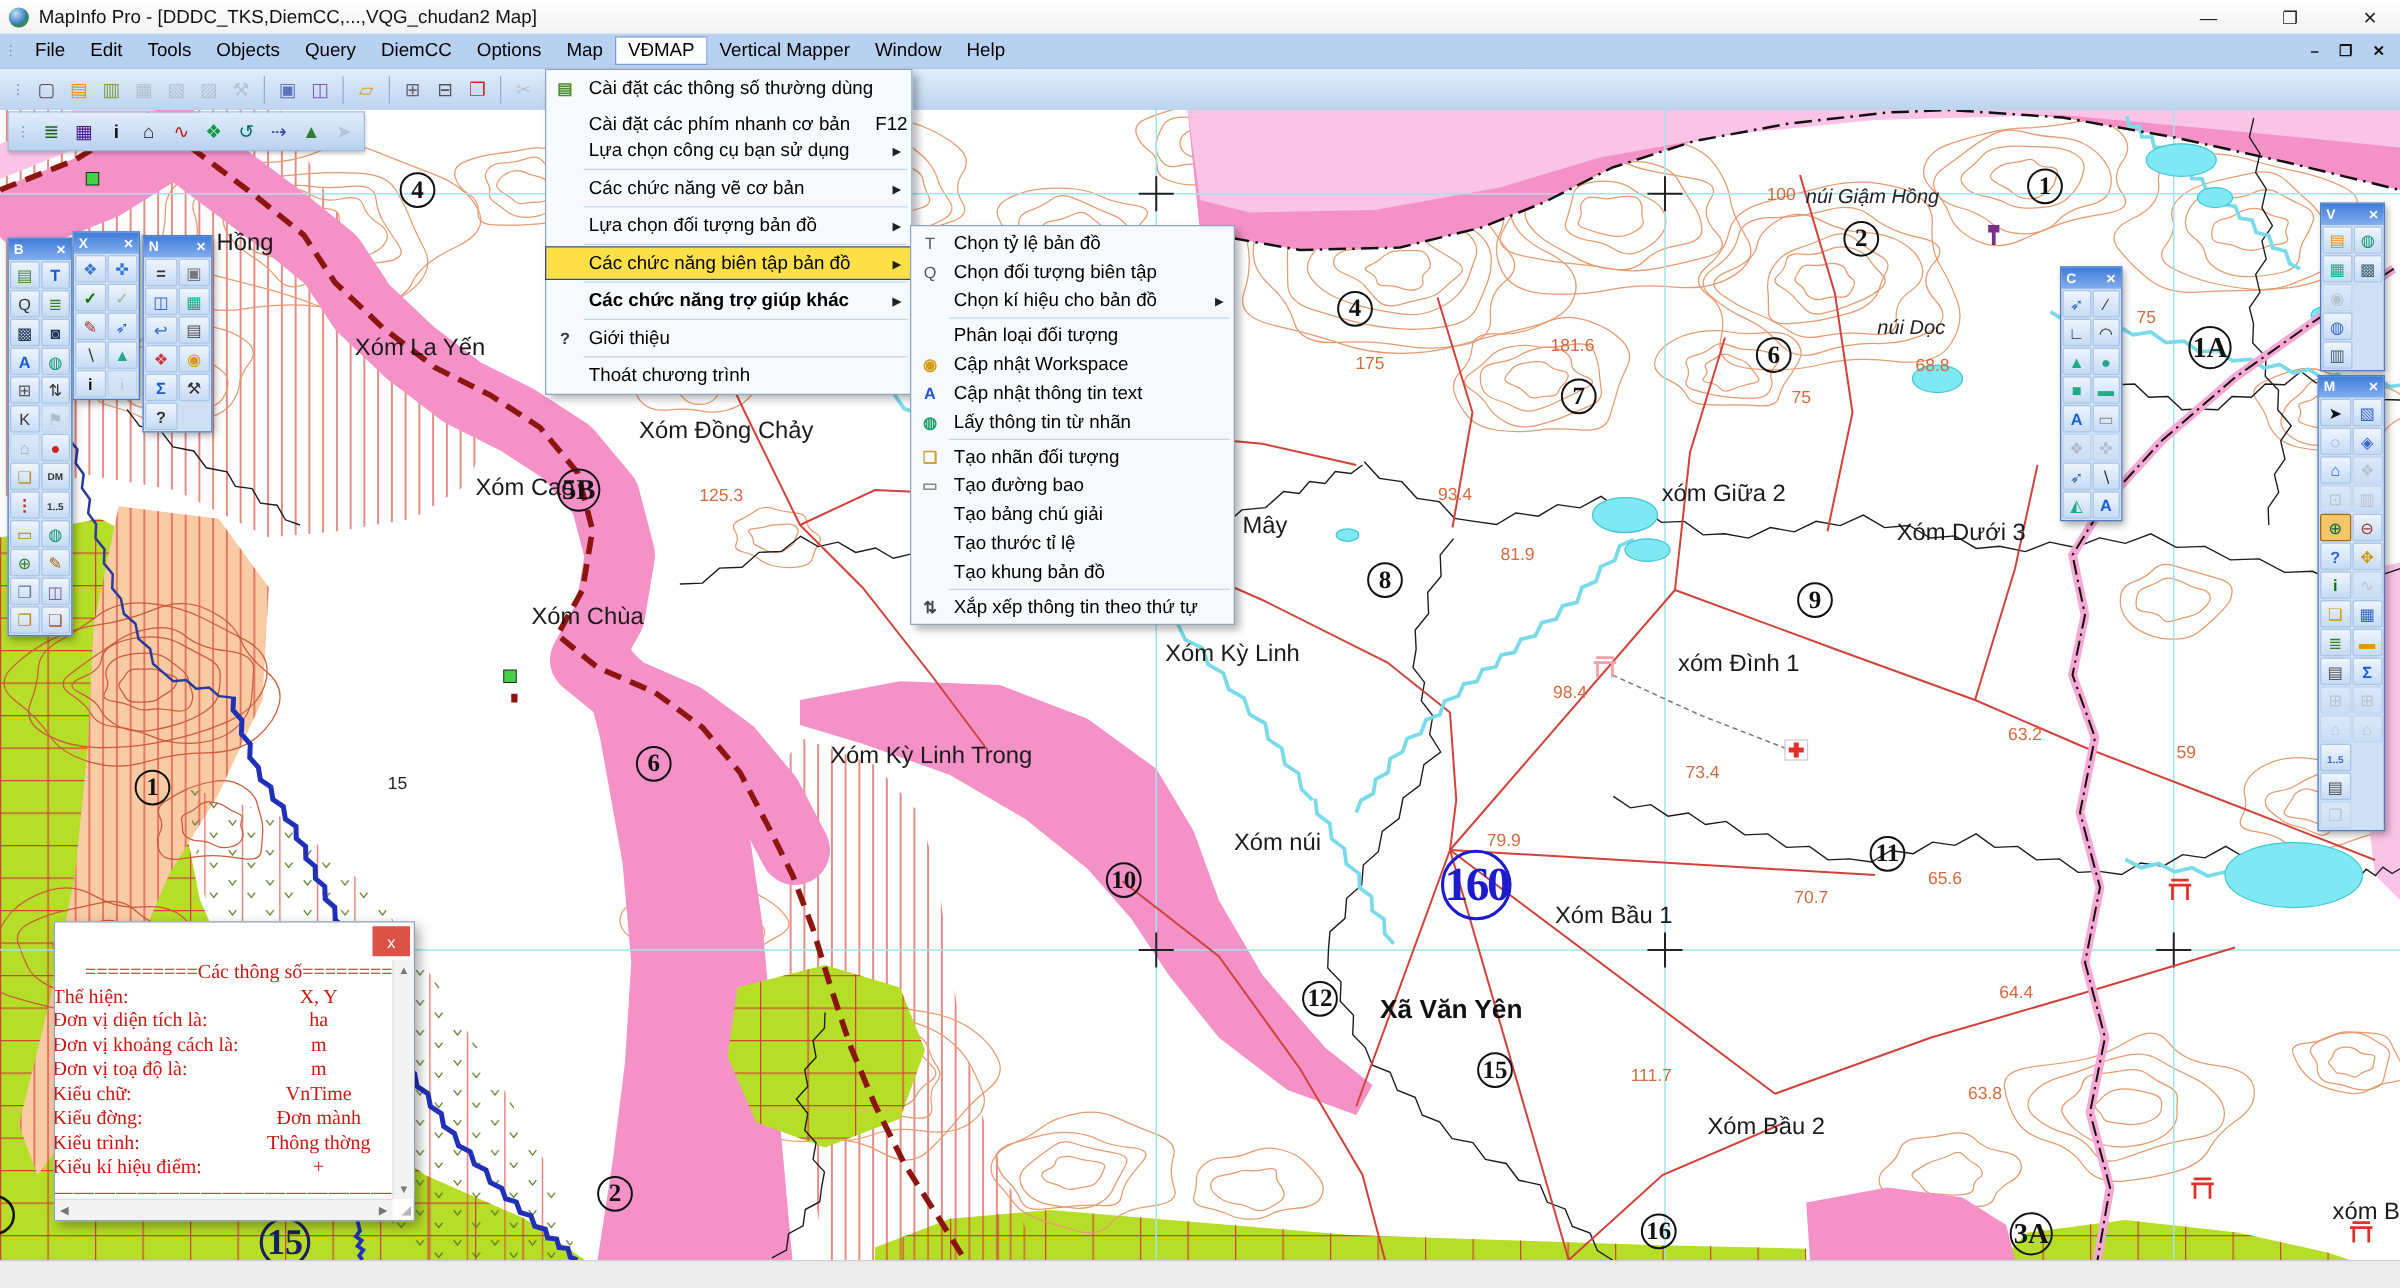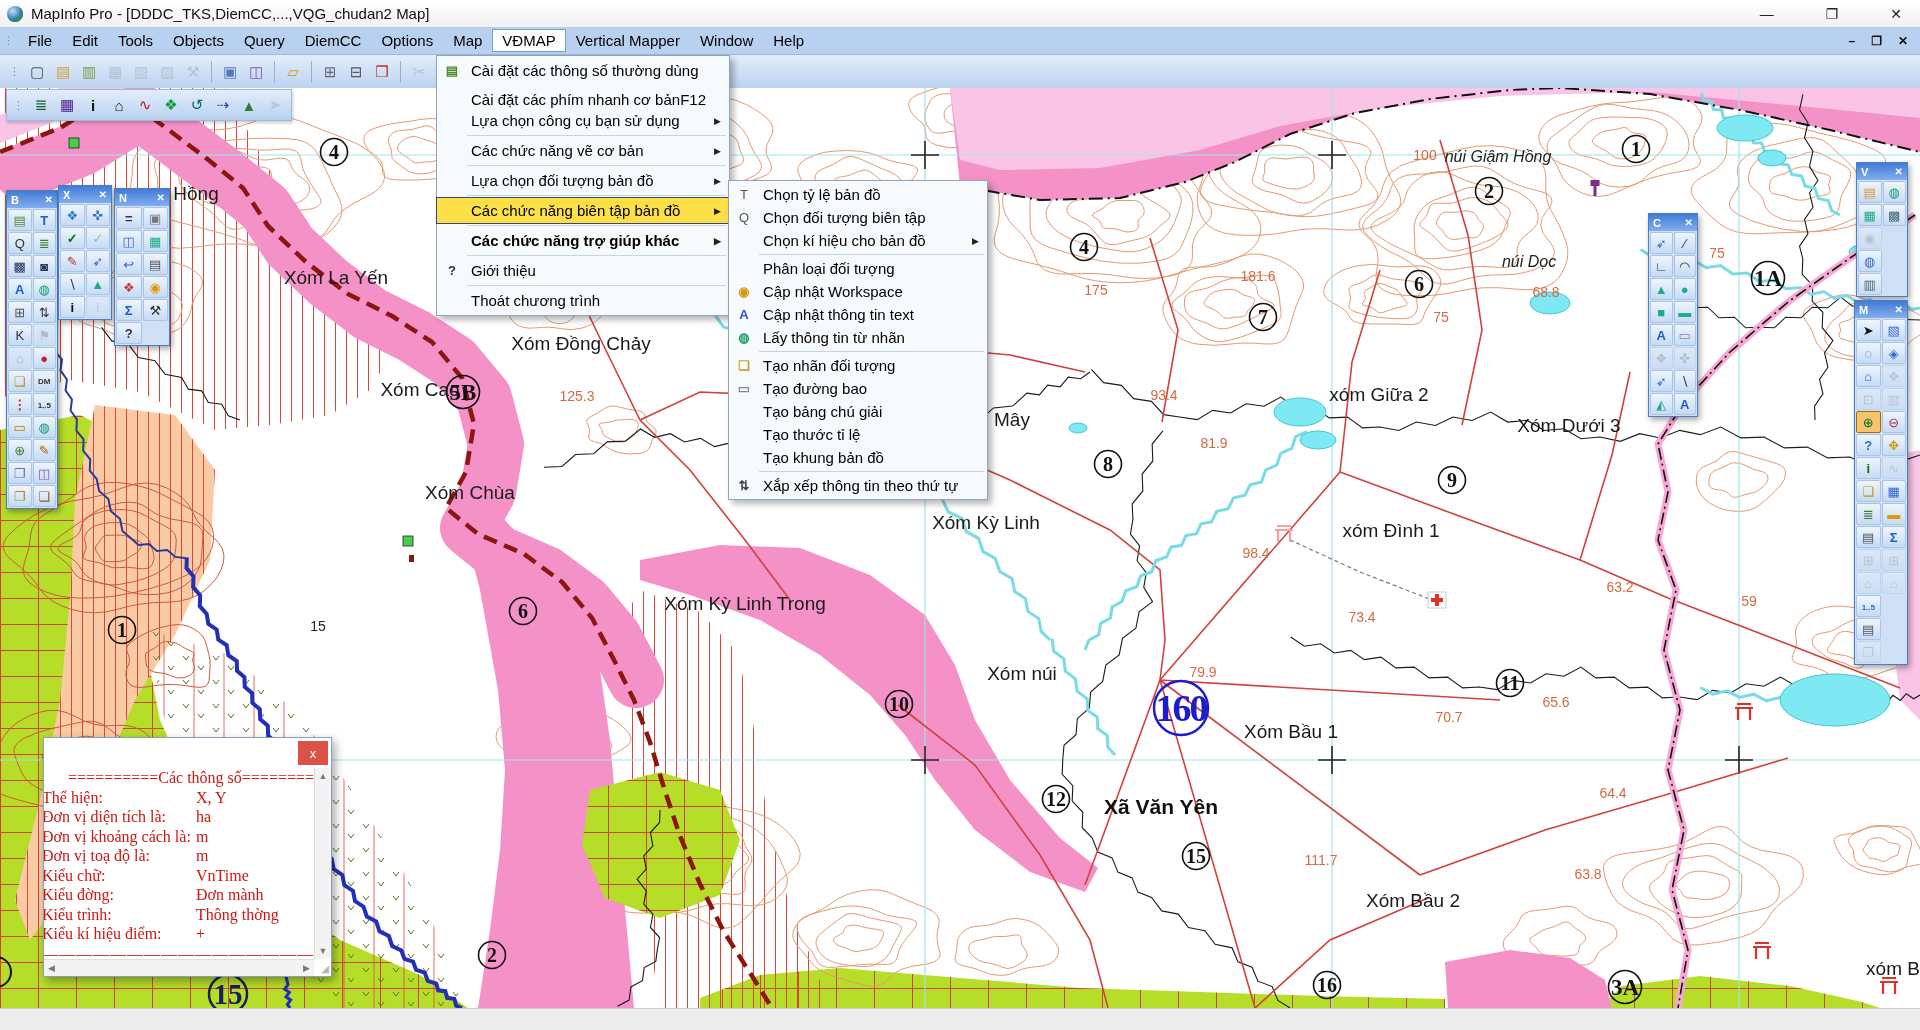--- a/index.html
+++ b/index.html
@@ -47,38 +47,38 @@
   .pbtn.bold{font-weight:bold}
   .pbtn.small{font-size:8px;font-weight:bold}
   .pbtn.sel{background:#f6c46a;border:1px solid #a06a10}
   .pbtn.empty{visibility:hidden}
   
   .menu{position:absolute;background:#f7fafd;border:1px solid #8fa3bc;
     box-shadow:4px 4px 6px rgba(0,0,0,.28);font-size:15px;z-index:60;padding:2px 0}
   .mi{display:flex;align-items:center;height:25px;padding-right:8px;color:#000;white-space:nowrap}
   .mi .gut{width:30px;min-width:30px;display:flex;justify-content:center;font-size:13px;color:#555}
   .mi .lbl{padding-left:4px}
-  .mi .sc{}
+  .mi .sc{margin-left:20px}
   .mi .arr{margin-left:auto;font-size:9px;padding-left:16px;color:#222}
   .mi.hl{background:#fde047;outline:1.5px solid #2f487e}
   .msep{height:1px;background:#c3d5ea;margin:2px 3px 2px 30px}
   
   #dlg{position:absolute;left:43px;top:737px;width:287px;height:238px;background:#fff;
     border:1px solid #8aa0b8;box-shadow:3px 4px 9px rgba(0,0,0,.35);z-index:40}
   #dlg .dtitle{height:28px;display:flex;align-items:center;padding-left:11px;
     font-size:16px;color:#222}
   #dlg .dclose{position:absolute;right:3px;top:3px;width:30px;height:24px;background:#dd5246;
     color:#fff;display:flex;align-items:center;justify-content:center;font-size:13px}
   #dlg .dbody{position:absolute;left:0;top:30px;right:17px;bottom:17px;overflow:hidden;
     color:#cc1712;font-family:"Liberation Serif",serif;font-size:16px;line-height:19.5px;
     padding-left:2px}
   .dhead{text-align:right;white-space:nowrap;margin-left:-12px}
   .drow{display:flex;margin-left:-4px}
   .drow .dl{white-space:nowrap}
-  .drow .dv{margin-left:auto;width:118px;text-align:left;white-space:nowrap}
+  .drow .dv{margin-left:auto;width:118px;text-align:center;white-space:nowrap}
   .dfoot{white-space:nowrap;overflow:hidden;margin-left:-4px;letter-spacing:1px}
   .vsb{position:absolute;top:30px;right:0;bottom:17px;width:17px;background:#f3f3f3;
     border-left:1px solid #ddd;display:flex;flex-direction:column;justify-content:space-between;
     align-items:center;font-size:9px;color:#777;padding:3px 0;box-sizing:border-box}
   .hsb{position:absolute;left:0;bottom:0;right:17px;height:17px;background:#f3f3f3;
     border-top:1px solid #ddd;display:flex;justify-content:space-between;align-items:center;
     font-size:9px;color:#777;padding:0 4px;box-sizing:border-box}
   .sgrip{position:absolute;right:2px;bottom:2px;font-size:10px;color:#b5b5b5}
 </style>
 </head>

